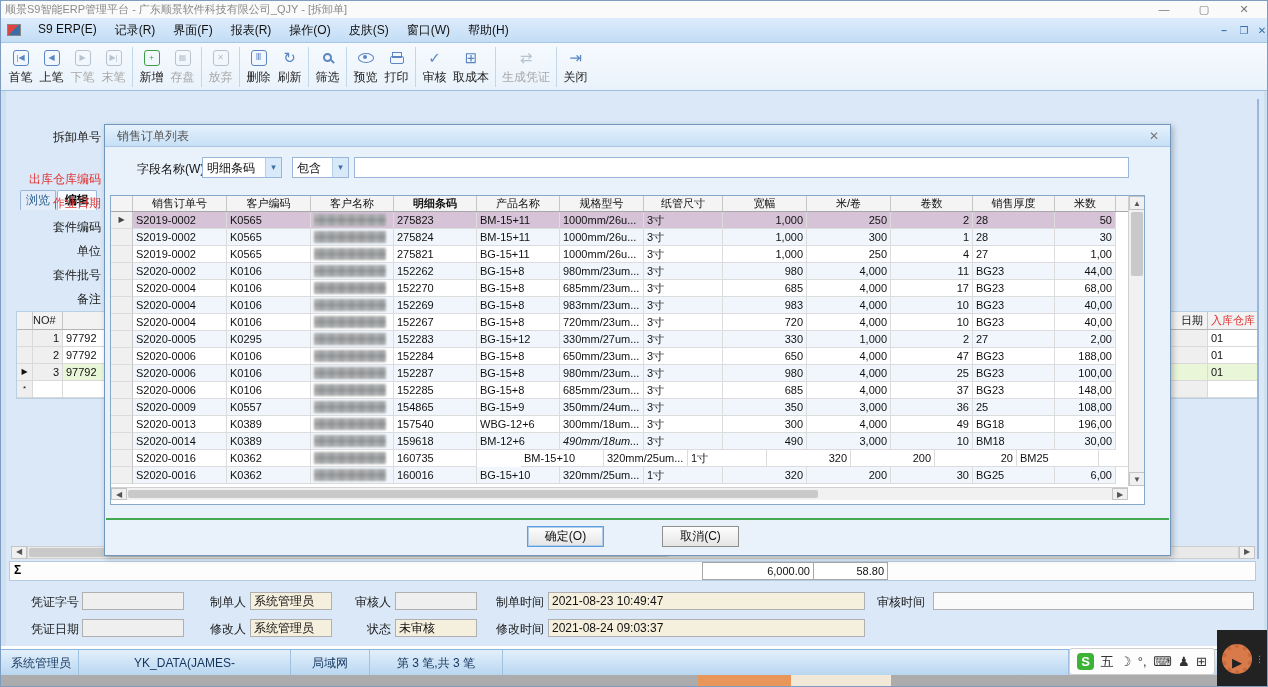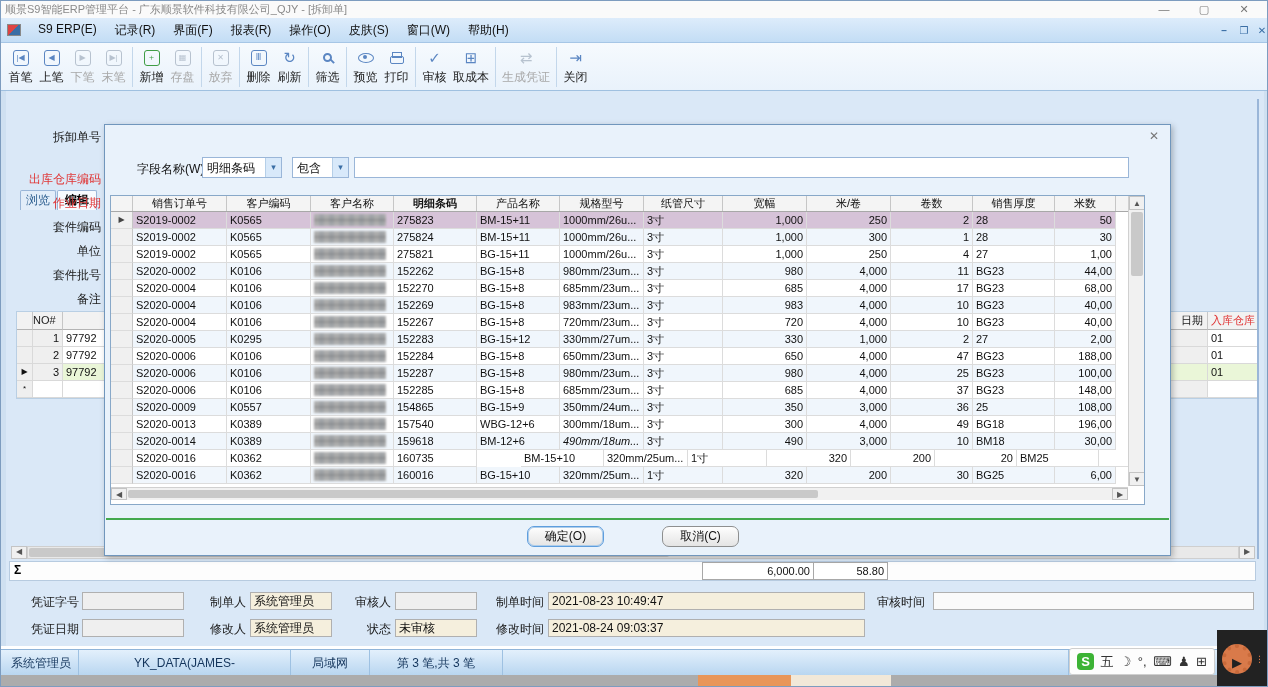--- a/index.html
+++ b/index.html
@@ -89,21 +89,21 @@
   .drow{display:flex;height:17px;}
   .dcell{border-right:1px solid #dcdcdc;border-bottom:1px solid #dcdcdc;font-size:11px;color:#111;line-height:16px;overflow:hidden;white-space:nowrap;padding:0 3px;flex:none;}
   .dcell.selcol{background:#f0f0f0;border-right:1px solid #c6c6c6;color:#444;font-size:8px;text-align:center;padding:0;}
   .drow.stripe .dcell:not(.selcol){background:#f0f6fc;}
   .drow.selected .dcell:not(.selcol){background:#d6c3d8;}
   .al-r{text-align:right;}
   .mosaic{width:72px;height:12px;margin-top:2px;background:repeating-linear-gradient(90deg,#cfcfcf 0 5px,#bfc3c7 5px 10px),repeating-linear-gradient(0deg,#d8d8d8 0 4px,#c2c2c2 4px 8px);background-blend-mode:multiply;filter:blur(1px);}
   #dvscroll{left:1017px;top:0;width:16px;height:290px;background:#f1f1f1;border-left:1px solid #d0d0d0;}
   #dhscroll{left:0px;top:291px;width:1017px;height:13px;background:#f1f1f1;border-top:1px solid #d0d0d0;}
   .greenline{left:1px;top:393px;width:1063px;height:2px;background:#44a94e;}
-  .dlgbtn{top:401px;width:77px;height:21px;background:linear-gradient(#fefefe,#e4e4e4);border:1px solid #8e8f8f;border-radius:7px;font-size:12px;text-align:center;line-height:19px;color:#111;}
+  .dlgbtn{top:401px;width:77px;height:21px;background:linear-gradient(#fefefe,#e4e4e4);border:1px solid #8e8f8f;border-radius:0;font-size:12px;text-align:center;line-height:19px;color:#111;}
   #btn-ok{left:422px;border:1px solid #5e9ede;box-shadow:0 0 0 1px #aecdea inset;}
   #btn-cancel{left:557px;}
 </style>
 </head>
 <body>
 
 <div id="screen">
 
   <div id="titlebar" class="abs">
     <span>顺景S9智能ERP管理平台 - 广东顺景软件科技有限公司_QJY - [拆卸单]</span>
@@ -365,20 +365,23 @@
       <div class="imeicon">♟</div>
       <div class="imeicon">⊞</div>
     </div>
 
   <div id="recorder" class="abs">
     <div id="recflower">▶</div>
     <div id="recdots">⋮</div>
   </div>
 
   <div id="dialog" class="abs">
+    <div id="dlg-title" class="abs">
+      <span>销售订单列表</span>
+    </div>
     <div id="dlg-close" class="abs">✕</div>
 
     <div id="dlg-filter-label" class="abs">字段名称(W)</div>
     <div class="abs combo" style="left:97px;width:80px;">
       <span class="combo-text">明细条码</span>
       <span class="combo-arrow">▾</span>
     </div>
     <div class="abs combo" style="left:187px;width:57px;">
       <span class="combo-text">包含</span>
       <span class="combo-arrow">▾</span>

